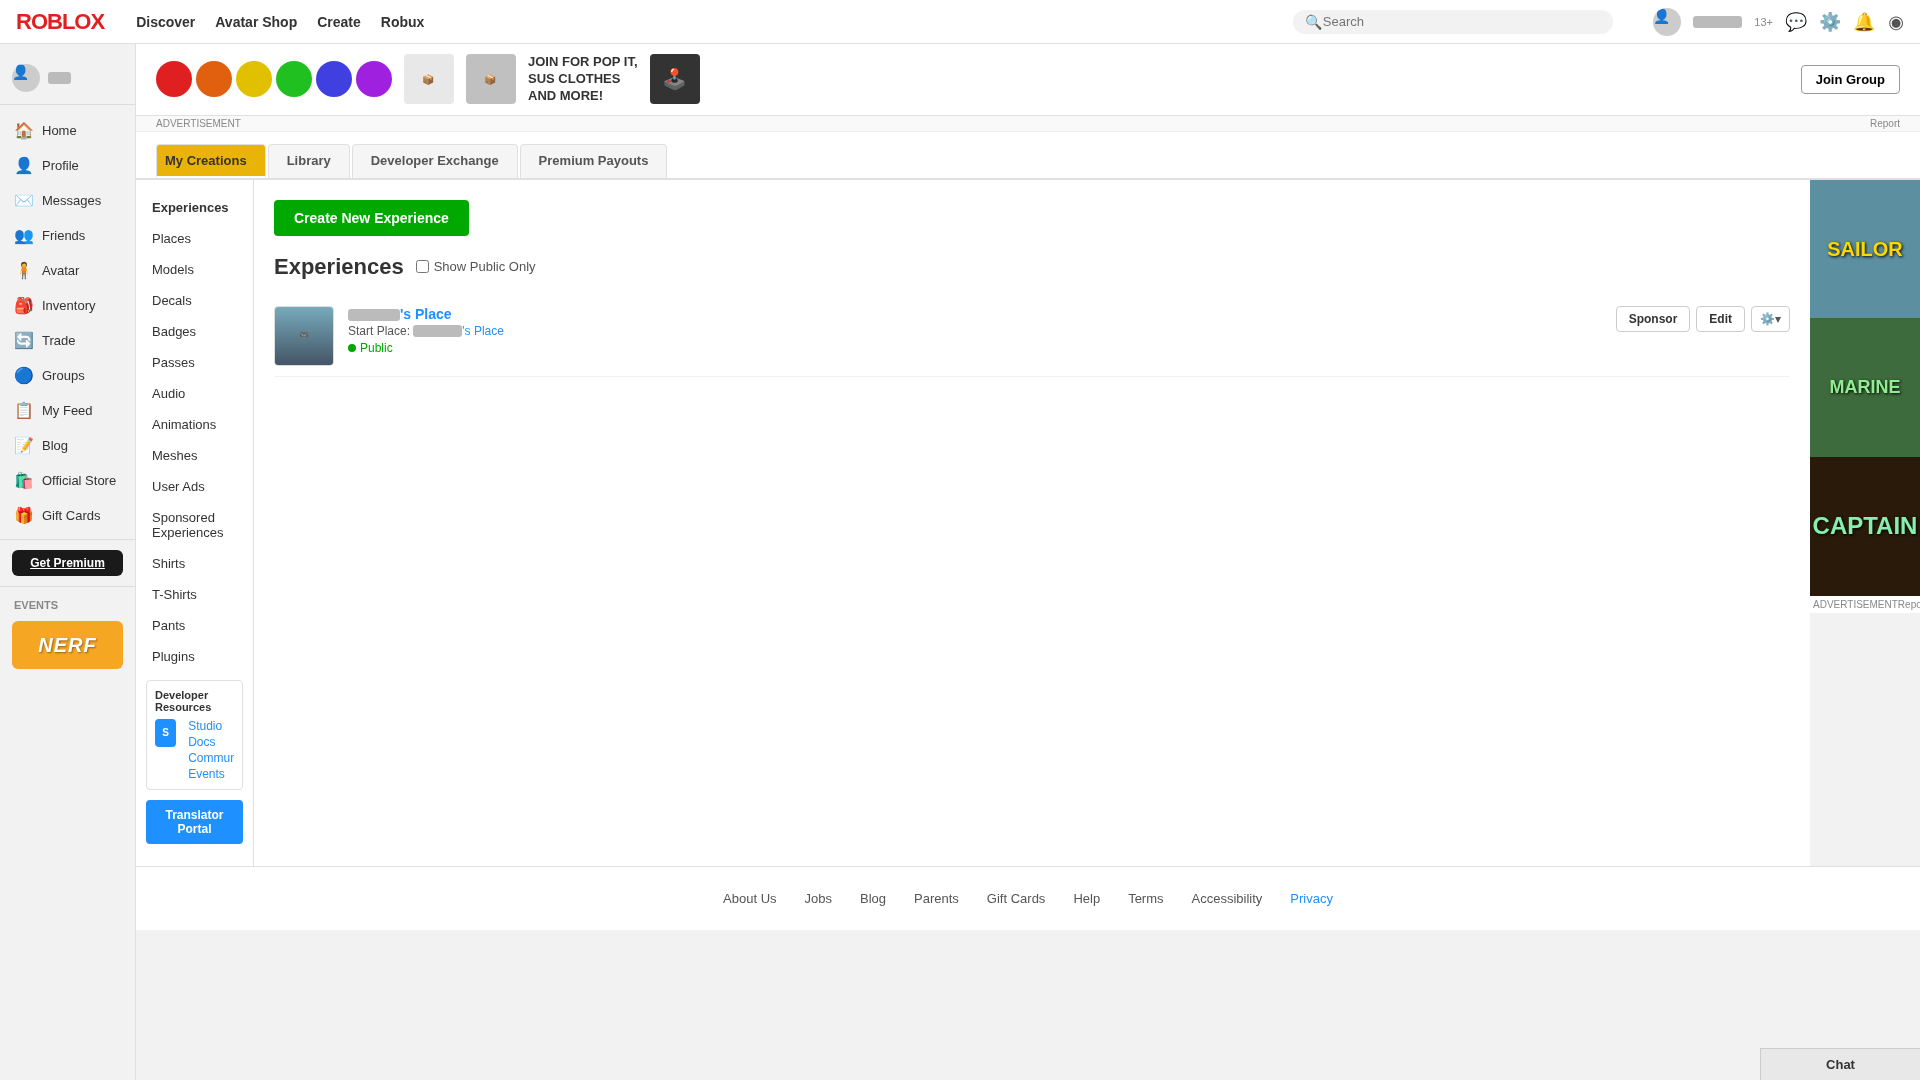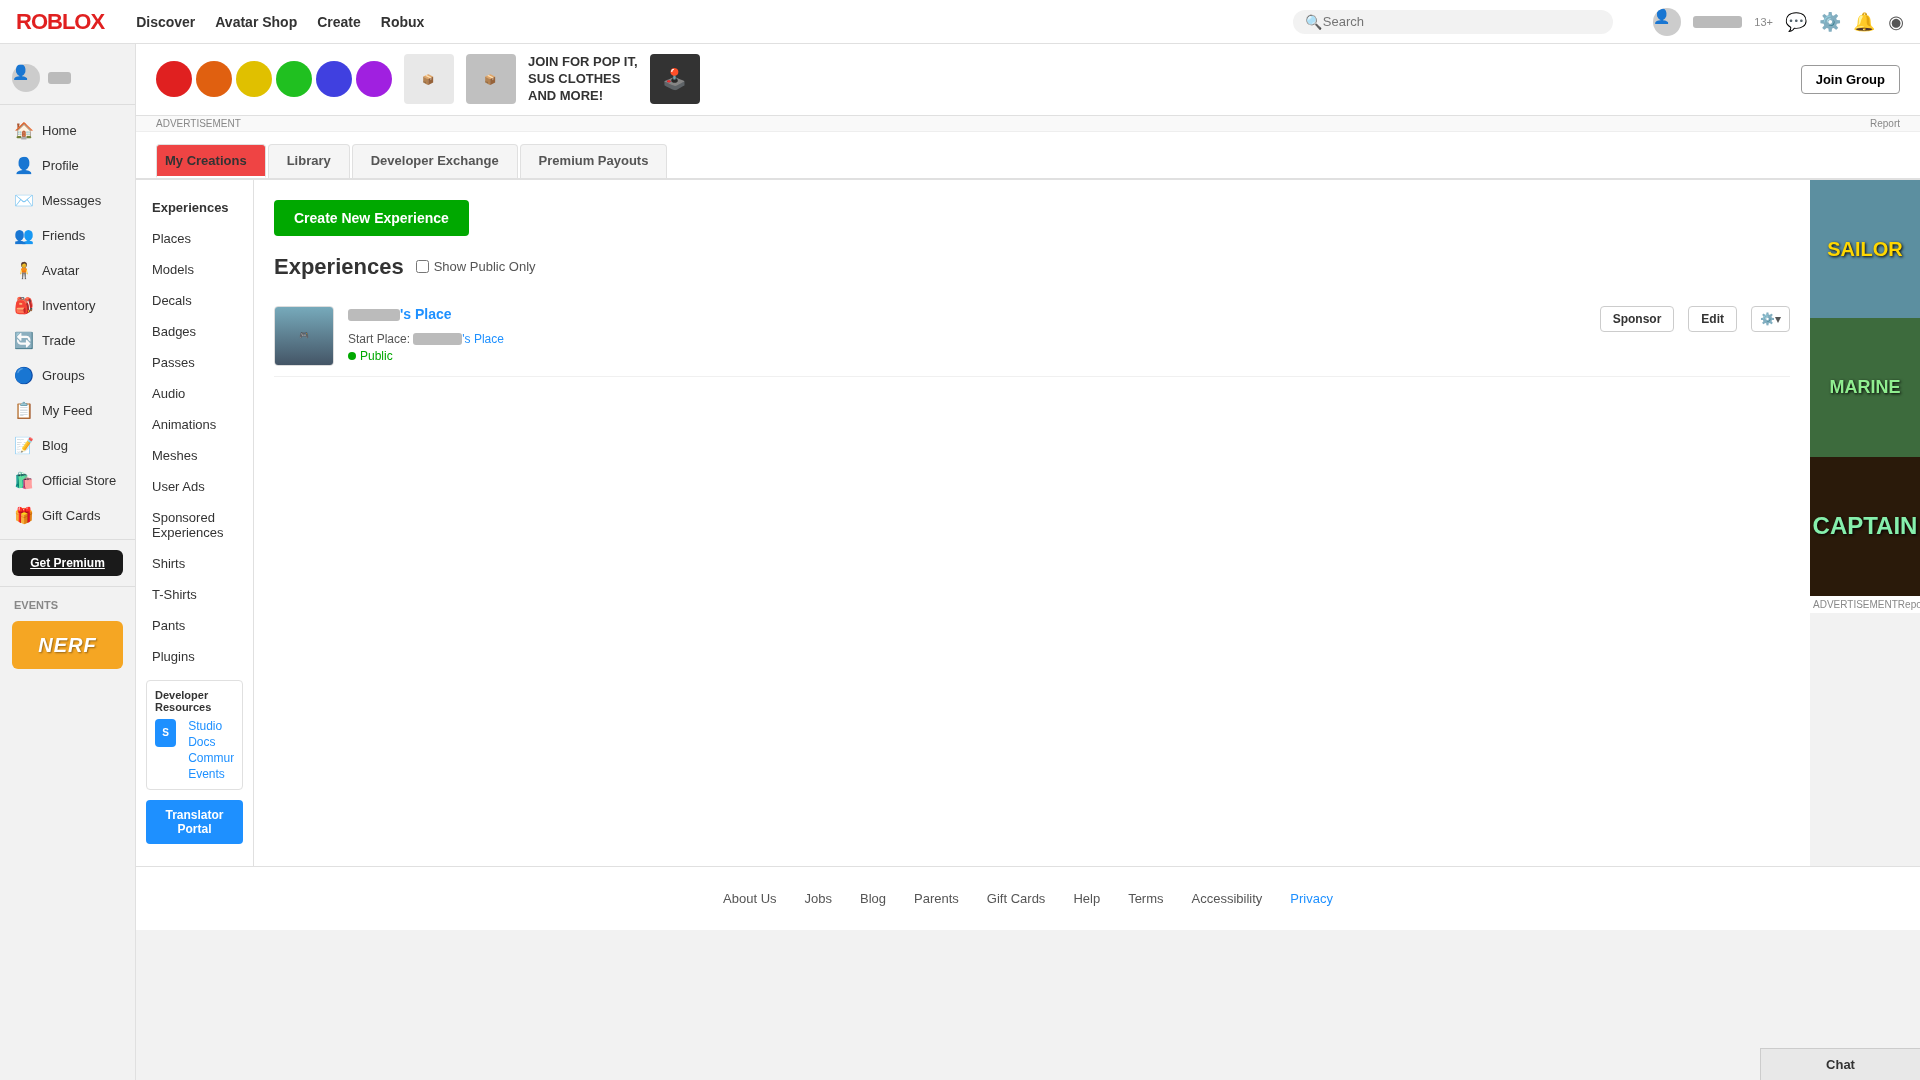--- a/index.html
+++ b/index.html
@@ -57,21 +57,21 @@
     .ad-colorful { display: flex; gap: 4px; }
     .ad-circle { width: 36px; height: 36px; border-radius: 50%; }
     .join-group-btn { background: white; border: 1px solid #999; border-radius: 4px; padding: 6px 14px; font-size: 13px; font-weight: 600; cursor: pointer; }
     .ad-label-row { display: flex; align-items: center; gap: 8px; padding: 2px 20px; background: #f9f9f9; border-bottom: 1px solid #eee; }
     .ad-label { font-size: 10px; color: #888; }
     .report-link { font-size: 10px; color: #888; cursor: pointer; margin-left: auto; }
 
     
     .tabs-row { display: flex; padding: 12px 20px 0; background: white; border-bottom: 2px solid #e0e0e0; gap: 0; }
     .tab { padding: 8px 18px; font-size: 13px; font-weight: 600; cursor: pointer; color: #555; border: 1px solid #e0e0e0; border-bottom: none; margin-right: 2px; background: #f5f5f5; border-radius: 4px 4px 0 0; }
-    .tab.active { background: #ef4444; color: #333; border-bottom: 2px solid white; z-index: 1; padding-left: 8px; }
+    .tab.active { background: #eab308; color: #333; border-bottom: 2px solid white; z-index: 1; padding-left: 8px; }
 
     
     .create-body { display: flex; gap: 0; }
 
     
     .create-sidebar { width: 118px; min-width: 118px; background: white; border-right: 1px solid #e0e0e0; padding: 12px 0; }
     .create-sidebar-item { padding: 8px 16px; font-size: 13px; cursor: pointer; color: #333; }
     .create-sidebar-item.active { font-weight: 700; color: #333; }
     .dev-resources-box { margin: 8px 10px; border: 1px solid #e0e0e0; border-radius: 4px; padding: 8px; }
     .dev-res-title { font-size: 11px; font-weight: 700; margin-bottom: 6px; color: #333; }
@@ -85,25 +85,25 @@
     .create-new-btn { background: #00a800; color: white; border: none; border-radius: 4px; padding: 10px 20px; font-size: 14px; font-weight: 700; cursor: pointer; margin-bottom: 18px; }
     .experiences-header { display: flex; align-items: center; gap: 12px; margin-bottom: 16px; }
     .experiences-title { font-size: 22px; font-weight: 700; }
     .show-public-label { display: flex; align-items: center; gap: 5px; font-size: 13px; color: #555; }
     .show-public-label input { cursor: pointer; }
 
     .experience-item { display: flex; align-items: flex-start; gap: 14px; padding: 10px 0; border-bottom: 1px solid #f0f0f0; }
     .exp-thumb { width: 60px; height: 60px; background: #8fbc8f; border-radius: 4px; overflow: hidden; display: flex; align-items: center; justify-content: center; color: #555; font-size: 10px; border: 1px solid #ddd; }
     .exp-info { flex: 1; }
     .exp-name { font-size: 14px; font-weight: 600; color: #1e90ff; cursor: pointer; }
-    .exp-place { font-size: 12px; color: #555; margin-top: 10px; }
+    .exp-place { font-size: 12px; color: #555; margin-top: 2px; }
     .exp-place a { color: #1e90ff; }
     .exp-status { display: flex; align-items: center; gap: 4px; font-size: 12px; color: #00a800; margin-top: 3px; }
     .exp-status-dot { width: 8px; height: 8px; border-radius: 50%; background: #00a800; }
-    .exp-actions { display: flex; align-items: center; gap: 14px; }
+    .exp-actions { display: flex; align-items: center; gap: 6px; }
     .exp-btn { padding: 5px 12px; border: 1px solid #ccc; border-radius: 4px; font-size: 12px; font-weight: 600; cursor: pointer; background: white; color: #333; }
     .exp-btn-gear { padding: 5px 8px; border: 1px solid #ccc; border-radius: 4px; font-size: 12px; cursor: pointer; background: white; color: #555; }
 
     
     .right-ad { width: 110px; min-width: 110px; }
     .right-ad-img { width: 100%; height: 416px; background: linear-gradient(to bottom, #4a7fa5 0%, #2e5970 30%, #1a3a4a 60%, #3d1c1c 100%); position: relative; overflow: hidden; display: flex; flex-direction: column; }
     .sailor-section { flex: 1; background: #5c8fa0; display: flex; align-items: center; justify-content: center; font-size: 20px; font-weight: 900; color: #ffd700; text-shadow: 1px 1px 3px black; }
     .marine-section { flex: 1; background: #3d6b3d; display: flex; align-items: center; justify-content: center; font-size: 18px; font-weight: 900; color: #90ee90; text-shadow: 1px 1px 3px black; }
     .captain-section { flex: 1; background: #2a1a0a; display: flex; align-items: center; justify-content: center; font-size: 24px; font-weight: 900; color: #86efac; text-shadow: 1px 1px 3px black; }
     .right-ad-label { font-size: 10px; color: #888; padding: 3px; display: flex; justify-content: space-between; background: white; }

